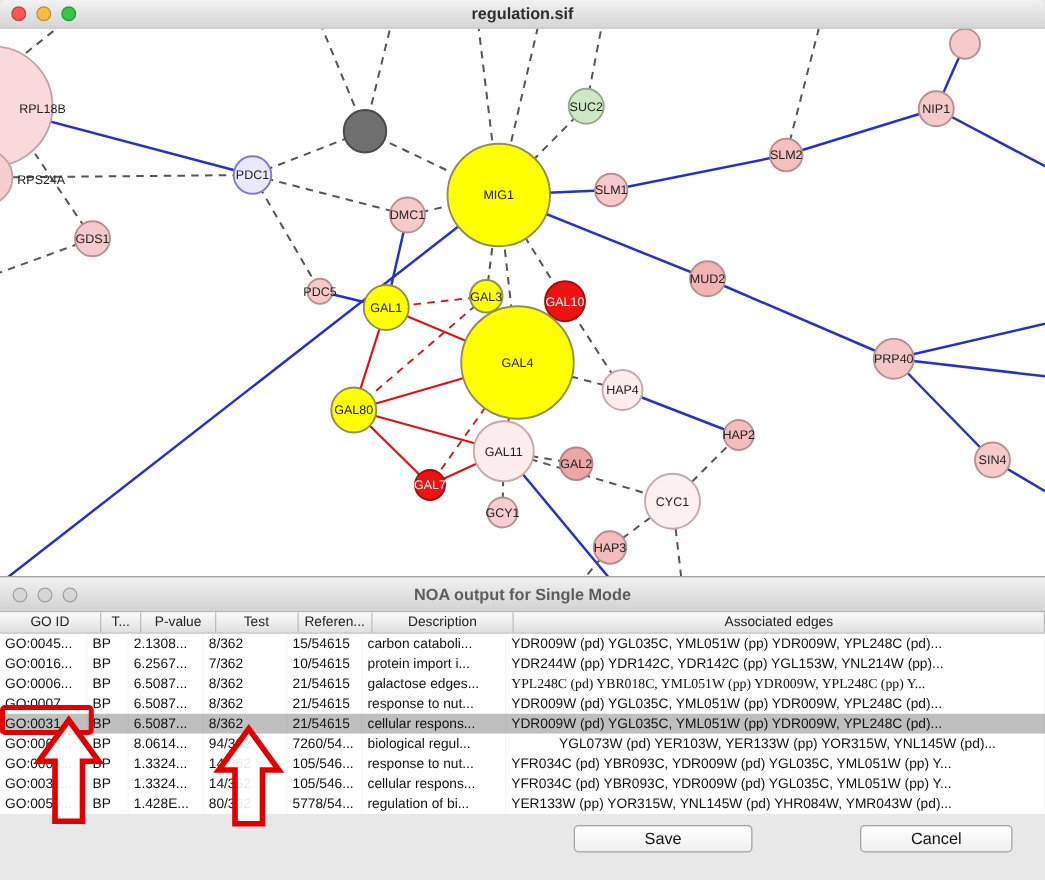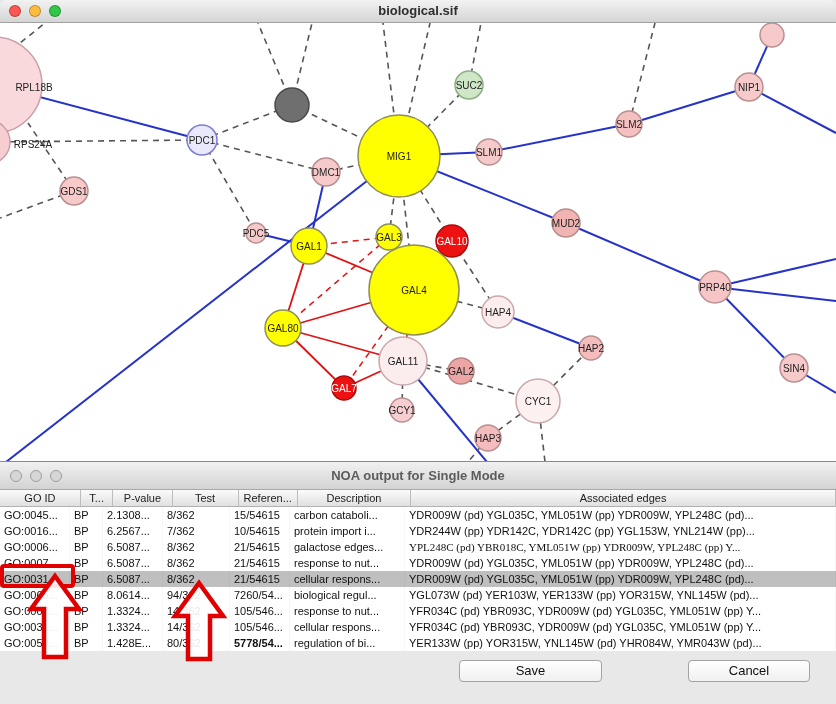--- a/index.html
+++ b/index.html
@@ -52,21 +52,21 @@
 </style>
 </head>
 <body>
 
 <div class="titlebar-main">
   <div class="traffic">
     <div class="light red"></div>
     <div class="light yellow"></div>
     <div class="light green"></div>
   </div>
-  <div class="title-main">biological.sif</div>
+  <div class="title-main">regulation.sif</div>
 </div>
 
 <div class="network-view">
   <svg id="network-svg" width="836" height="438" viewBox="0 0 836 438">
       <line x1="-6" y1="62" x2="202" y2="117" stroke="#2633c8" stroke-width="2"></line>
       <line x1="326" y1="149" x2="309" y2="223" stroke="#2633c8" stroke-width="2"></line>
       <line x1="256" y1="210" x2="309" y2="223" stroke="#2633c8" stroke-width="2"></line>
       <line x1="399" y1="133" x2="489" y2="129" stroke="#2633c8" stroke-width="2"></line>
       <line x1="489" y1="129" x2="629" y2="101" stroke="#2633c8" stroke-width="2"></line>
       <line x1="629" y1="101" x2="749" y2="64" stroke="#2633c8" stroke-width="2"></line>
@@ -246,21 +246,21 @@
           <div class="td" style="width: 115px;">cellular respons...</div>
           <div class="td" style="width: 431px;">YDR009W (pd) YGL035C, YML051W (pp) YDR009W, YPL248C (pd)...</div>
         </div>
         <div class="trow">
           <div class="td" style="width: 70px;">GO:0065...</div>
           <div class="td" style="width: 33px;">BP</div>
           <div class="td" style="width: 60px;">8.0614...</div>
           <div class="td" style="width: 67px;">94/362</div>
           <div class="td" style="width: 60px;">7260/54...</div>
           <div class="td" style="width: 115px;">biological regul...</div>
-          <div class="td" style="width: 431px;">YGL073W (pd) YER103W, YER133W (pp) YOR315W, YNL145W (pd)...</div>
+          <div class="td" style="width: 431px; text-align: center;">YGL073W (pd) YER103W, YER133W (pp) YOR315W, YNL145W (pd)...</div>
         </div>
         <div class="trow">
           <div class="td" style="width: 70px;">GO:0007...</div>
           <div class="td" style="width: 33px;">BP</div>
           <div class="td" style="width: 60px;">1.3324...</div>
           <div class="td" style="width: 67px;">14/362</div>
           <div class="td" style="width: 60px;">105/546...</div>
           <div class="td" style="width: 115px;">response to nut...</div>
           <div class="td" style="width: 431px;">YFR034C (pd) YBR093C, YDR009W (pd) YGL035C, YML051W (pp) Y...</div>
         </div>
@@ -271,21 +271,21 @@
           <div class="td" style="width: 67px;">14/362</div>
           <div class="td" style="width: 60px;">105/546...</div>
           <div class="td" style="width: 115px;">cellular respons...</div>
           <div class="td" style="width: 431px;">YFR034C (pd) YBR093C, YDR009W (pd) YGL035C, YML051W (pp) Y...</div>
         </div>
         <div class="trow">
           <div class="td" style="width: 70px;">GO:0050...</div>
           <div class="td" style="width: 33px;">BP</div>
           <div class="td" style="width: 60px;">1.428E...</div>
           <div class="td" style="width: 67px;">80/362</div>
-          <div class="td" style="width: 60px; font-weight: bold;">5778/54...</div>
+          <div class="td" style="width: 60px;">5778/54...</div>
           <div class="td" style="width: 115px;">regulation of bi...</div>
           <div class="td" style="width: 431px;">YER133W (pp) YOR315W, YNL145W (pd) YHR084W, YMR043W (pd)...</div>
         </div>
       </div>
   </div>
 
   <div class="mac-btn" id="save-btn">Save</div>
   <div class="mac-btn" id="cancel-btn">Cancel</div>
 </div>
 

